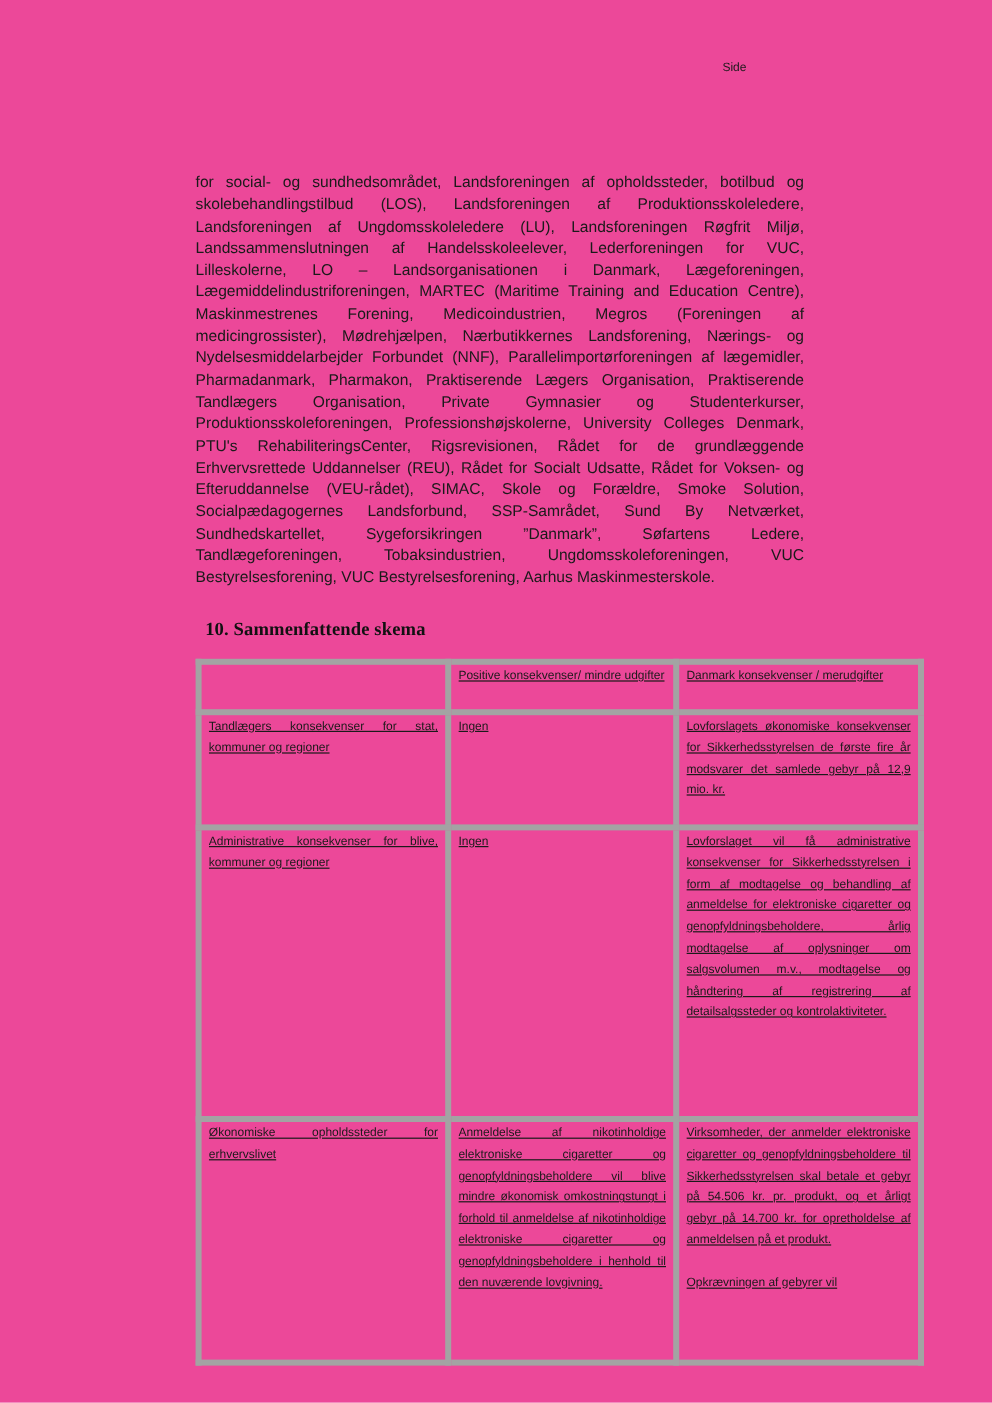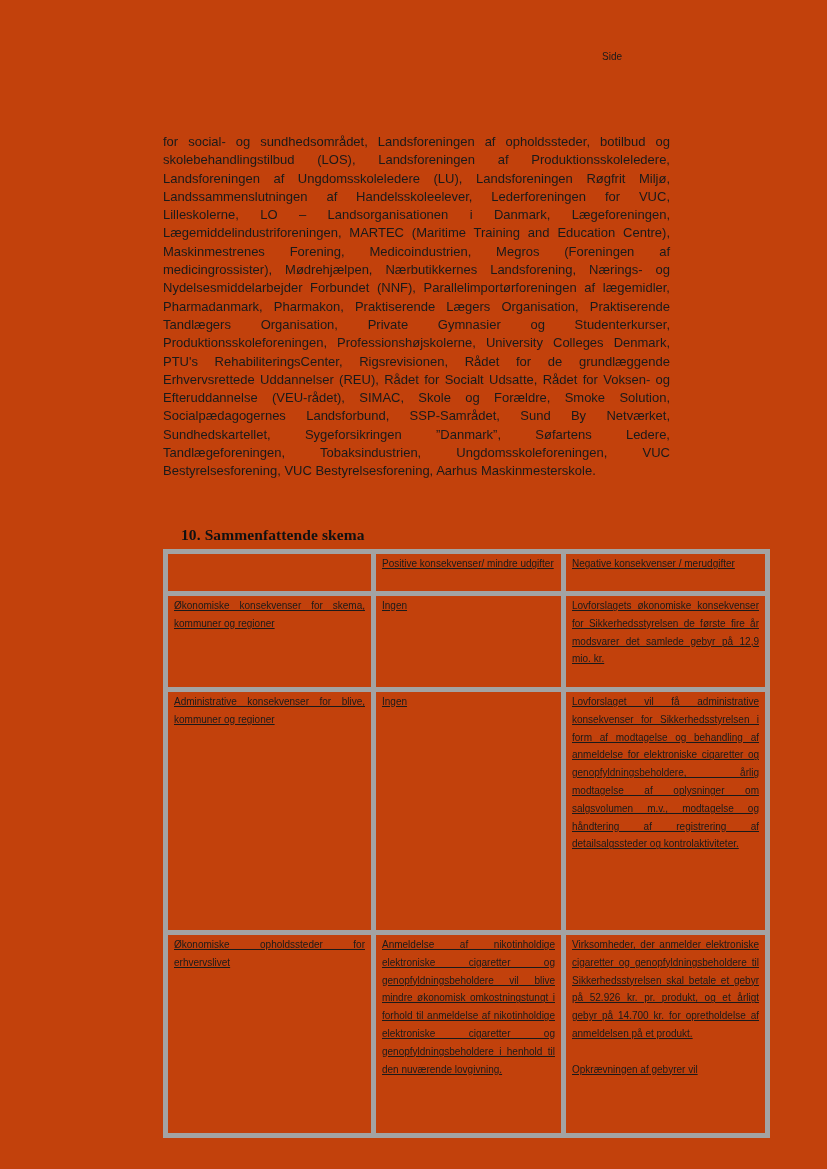--- a/index.html
+++ b/index.html
@@ -4,50 +4,50 @@
 <style>
   html, body {
     margin: 0;
     padding: 0;
     background: #ffffff;
   }
   .page {
     position: relative;
     width: 827px;
     height: 1169px;
-    background: #c2410c;
+    background: #ec4899;
     overflow: hidden;
     color: #1a1a1a;
     font-family: "Liberation Sans", sans-serif;
   }
   .side-label {
     position: absolute;
     left: 602px;
     top: 51px;
     font-size: 10px;
     line-height: 12px;
     color: #1a1a1a;
     font-family: "Liberation Sans", sans-serif;
   }
   .body-par {
     position: absolute;
     left: 163px;
-    top: 133px;
+    top: 143px;
     width: 507px;
     margin: 0;
     font-size: 13px;
     line-height: 18.3px;
     text-align: justify;
     color: #1a1a1a;
   }
   .section-heading {
     position: absolute;
     left: 163px;
     top: 507px;
-    margin: 18px;
+    margin: 8px;
     font-family: "Liberation Serif", "DejaVu Serif", serif;
     font-weight: 700;
     font-size: 15.5px;
     line-height: 20px;
     color: #111111;
     letter-spacing: 0.1px;
   }
   .summary-table {
     position: absolute;
     left: 163px;
@@ -99,26 +99,26 @@
     </colgroup>
     <tbody>
       <tr class="row-h">
         <td>
           <div class="cw"></div>
         </td>
         <td>
           <div class="cw">Positive konsekvenser/ mindre udgifter</div>
         </td>
         <td>
-          <div class="cw">Negative konsekvenser / merudgifter</div>
+          <div class="cw">Danmark konsekvenser / merudgifter</div>
         </td>
       </tr>
       <tr class="row-1">
         <td>
-          <div class="cw">Økonomiske konsekvenser for skema, kommuner og regioner</div>
+          <div class="cw">Tandlægers konsekvenser for stat, kommuner og regioner</div>
         </td>
         <td>
           <div class="cw">Ingen</div>
         </td>
         <td>
           <div class="cw">Lovforslagets økonomiske konsekvenser for Sikkerhedsstyrelsen de første fire år modsvarer det samlede gebyr på 12,9 mio. kr.</div>
         </td>
       </tr>
       <tr class="row-2">
         <td>
@@ -132,21 +132,21 @@
         </td>
       </tr>
       <tr class="row-3">
         <td>
           <div class="cw">Økonomiske opholdssteder for erhvervslivet</div>
         </td>
         <td>
           <div class="cw">Anmeldelse af nikotinholdige elektroniske cigaretter og genopfyldningsbeholdere vil blive mindre økonomisk omkostningstungt i forhold til anmeldelse af nikotinholdige elektroniske cigaretter og genopfyldningsbeholdere i henhold til den nuværende lovgivning.</div>
         </td>
         <td>
-          <div class="cw">Virksomheder, der anmelder elektroniske cigaretter og genopfyldningsbeholdere til Sikkerhedsstyrelsen skal betale et gebyr på 52.926 kr. pr. produkt, og et årligt gebyr på 14.700 kr. for opretholdelse af anmeldelsen på et produkt.
+          <div class="cw">Virksomheder, der anmelder elektroniske cigaretter og genopfyldningsbeholdere til Sikkerhedsstyrelsen skal betale et gebyr på 54.506 kr. pr. produkt, og et årligt gebyr på 14.700 kr. for opretholdelse af anmeldelsen på et produkt.
 
 Opkrævningen af gebyrer vil</div>
         </td>
       </tr>
     </tbody>
   </table>
 
 </div>
 
 </body></html>

